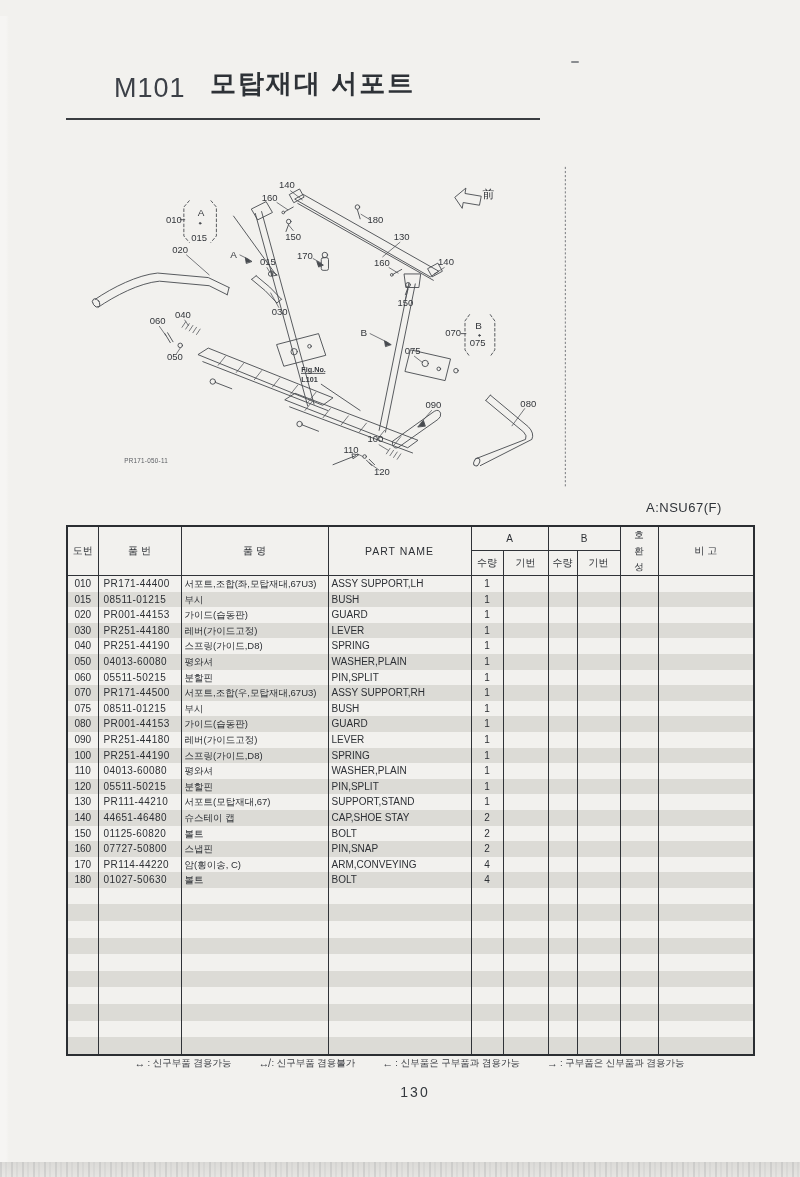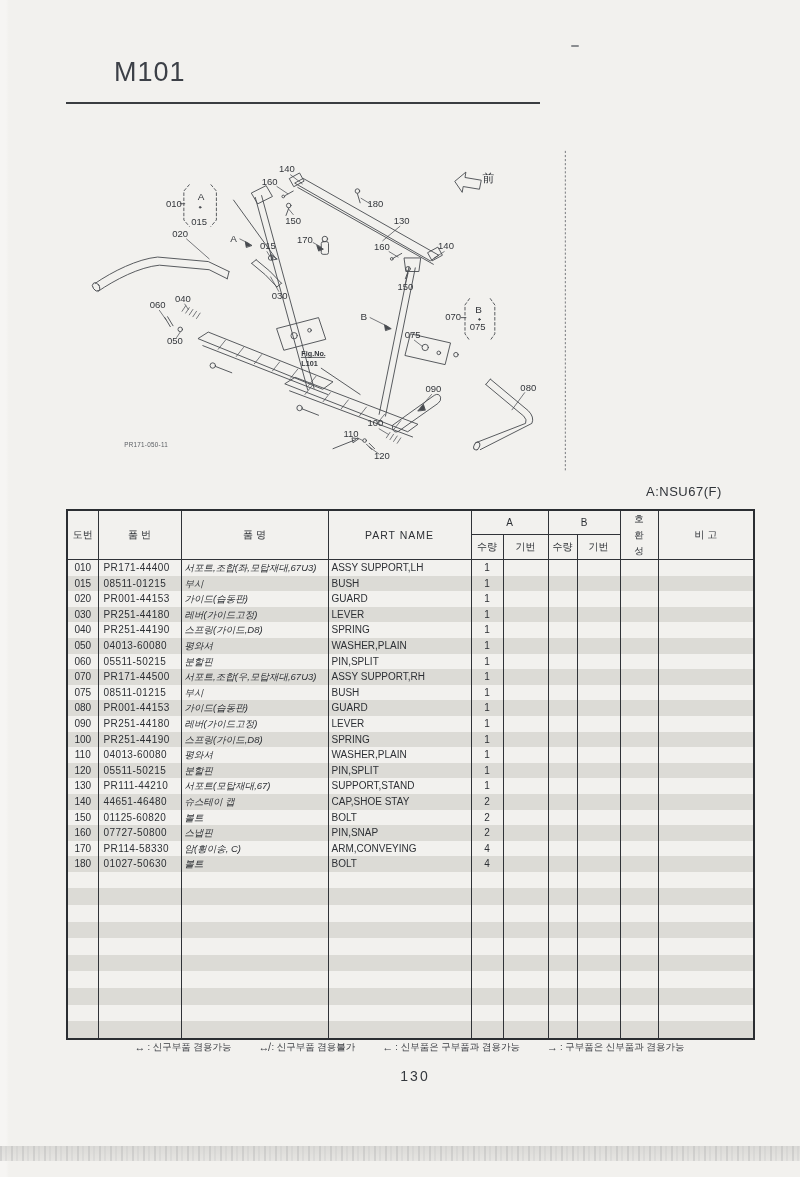--- a/index.html
+++ b/index.html
@@ -1,20 +1,20 @@
 <!DOCTYPE html>
 <html><head>
 <meta charset="utf-8">
 <style>
   html,body{margin:0;padding:0;}
   body{width:800px;height:1177px;position:relative;overflow:hidden;
        background:#f2f1ee;font-family:"Liberation Sans",sans-serif;}
   .page{position:absolute;inset:0;background:
         linear-gradient(90deg,#f6f5f3 0px,#f6f5f3 6px,#f2f1ee 9px),
-        #f2f1ee;}
+        #f2f1ee; margin-top: 16px;}
   
   .model-code{position:absolute;left:114px;top:57px;font-size:27px;color:#3c4047;letter-spacing:1px;}
   .title-ko{position:absolute;left:210px;top:50px;font-size:26px;font-weight:bold;color:#2e3237;letter-spacing:2px;}
   .title-en{position:absolute;left:210px;top:84px;font-size:19px;color:#33373c;letter-spacing:.5px;}
   .title-rule{position:absolute;left:66px;top:102px;width:474px;height:2px;background:#3a3d41;}
   .variant-note{position:absolute;left:646px;top:484px;font-size:13px;color:#2f3338;letter-spacing:.5px;}
   
   .diagram{position:absolute;left:60px;top:128px;width:565px;height:372px;}
   svg{display:block}
   .lineart{stroke:#474a4f;stroke-width:1;fill:none;stroke-linecap:round;stroke-linejoin:round;}
@@ -34,21 +34,21 @@
   .parts-table{border:2px solid #2b2e32;}
   .parts-table th{font-weight:normal;font-size:10px;padding:0;background:transparent;}
   .parts-table thead tr{height:22px;}
   .parts-table tbody td{border-top:none;border-bottom:none;font-size:10px;
                         padding:0 3px;height:15.6px;line-height:15.6px;
                         white-space:nowrap;overflow:hidden;}
   .parts-table tbody tr.empty td{height:16.6px;}
   .parts-table tbody tr.shaded td{background:#dcdbd6;}
   .c-fig{text-align:center;}
   .c-part{padding-left:5px !important;letter-spacing:.4px;}
-  .c-ko{font-size:9.5px !important;font-style:italic;}
+  .c-ko{font-size:9.5px !important;}
   .c-qty{text-align:center;}
   .th-partname{letter-spacing:1px;font-size:10.5px !important;}
   .th-compat div{width:12px;margin:0 auto;word-break:break-all;line-height:16px;font-size:9.5px;}
   
   .legend{position:absolute;left:66px;top:1041px;width:687px;display:flex;
           justify-content:center;gap:27px;font-size:9.5px;color:#3a3d42;}
   .legend-item{white-space:nowrap;display:flex;align-items:center;gap:2px;}
   .legend-symbol{font-size:11px;line-height:1;}
   .page-number{position:absolute;left:0;top:1068px;width:830px;text-align:center;
                font-size:14px;color:#34383d;letter-spacing:2px;}
@@ -59,20 +59,21 @@
   .scan-mark{position:absolute;left:571px;top:45px;width:8px;height:2px;background:#8a8d90;border-radius:1px;}
 </style>
 </head>
 <body>
 
 <div class="page">
 
   <div class="scan-mark"></div>
 
   <div class="model-code">M101</div>
+  <div class="title-ko">모탑재대 서포트</div>
   <div class="title-rule"></div>
 
   <div class="diagram">
     <svg width="565" height="372" viewBox="60 128 625 372">
       <g class="lineart">
 
         <line class="dotted-border" x1="619" y1="134" x2="619" y2="488"></line>
 
         <polygon points="497,167 509,157 508,163 526,166 524,176 506,173 505,179"></polygon>
 
@@ -498,21 +499,21 @@
           <td class="c-en">PIN,SNAP</td>
           <td class="c-qty">2</td>
           <td class="c-ser"></td>
           <td class="c-qty"></td>
           <td class="c-ser"></td>
           <td class="c-comp"></td>
           <td class="c-rem"></td>
         </tr>
         <tr>
           <td class="c-fig">170</td>
-          <td class="c-part c-part-no">PR114-58330</td>
+          <td class="c-part c-part-no">PR114-44220</td>
           <td class="c-ko">암(횡이송, C)</td>
           <td class="c-en">ARM,CONVEYING</td>
           <td class="c-qty">4</td>
           <td class="c-ser"></td>
           <td class="c-qty"></td>
           <td class="c-ser"></td>
           <td class="c-comp"></td>
           <td class="c-rem"></td>
         </tr>
         <tr class="shaded">

